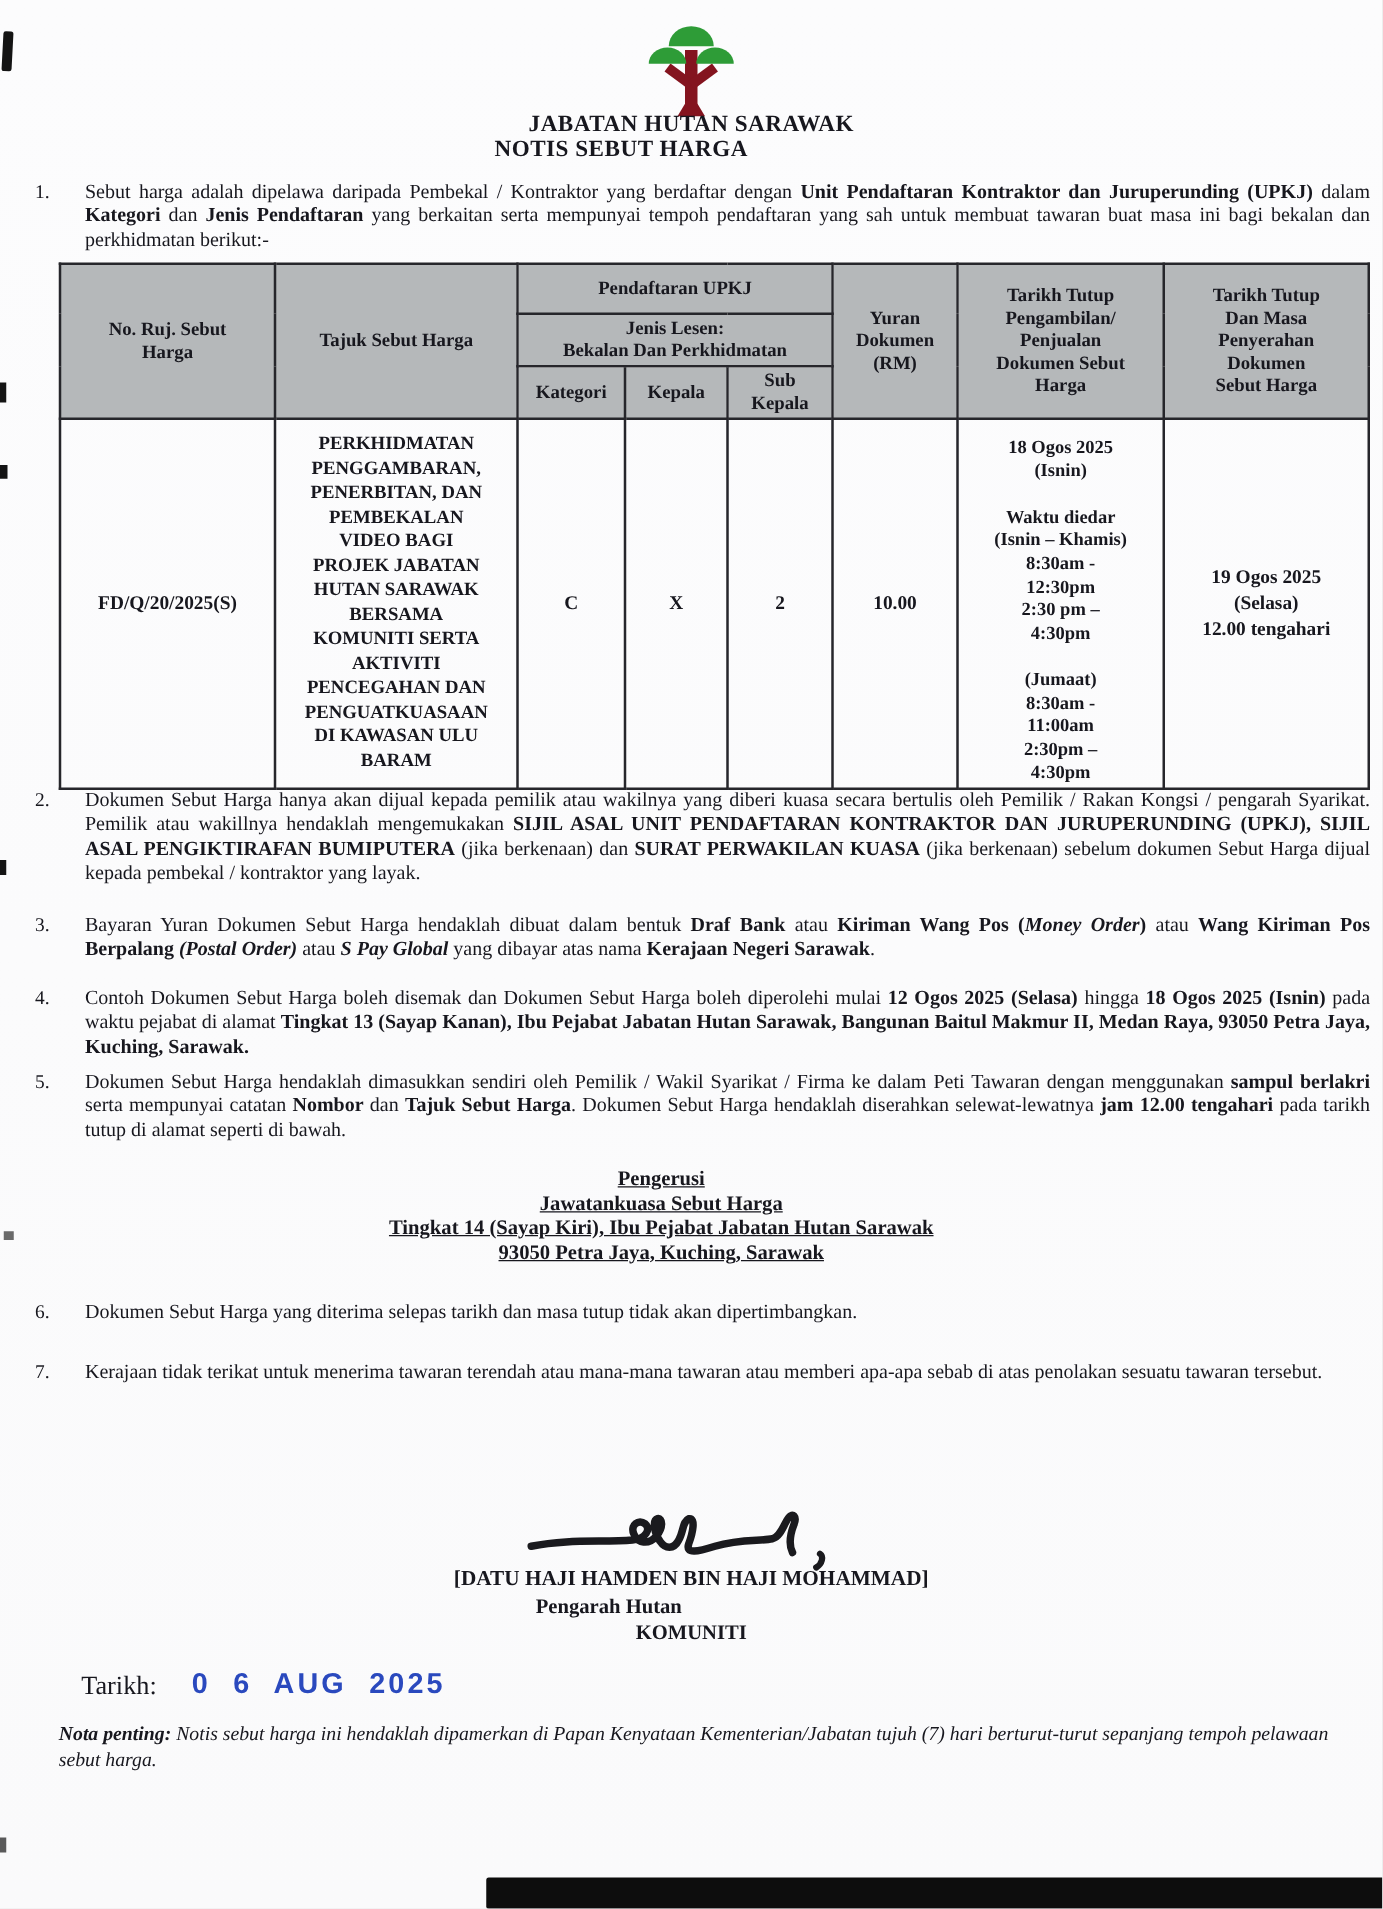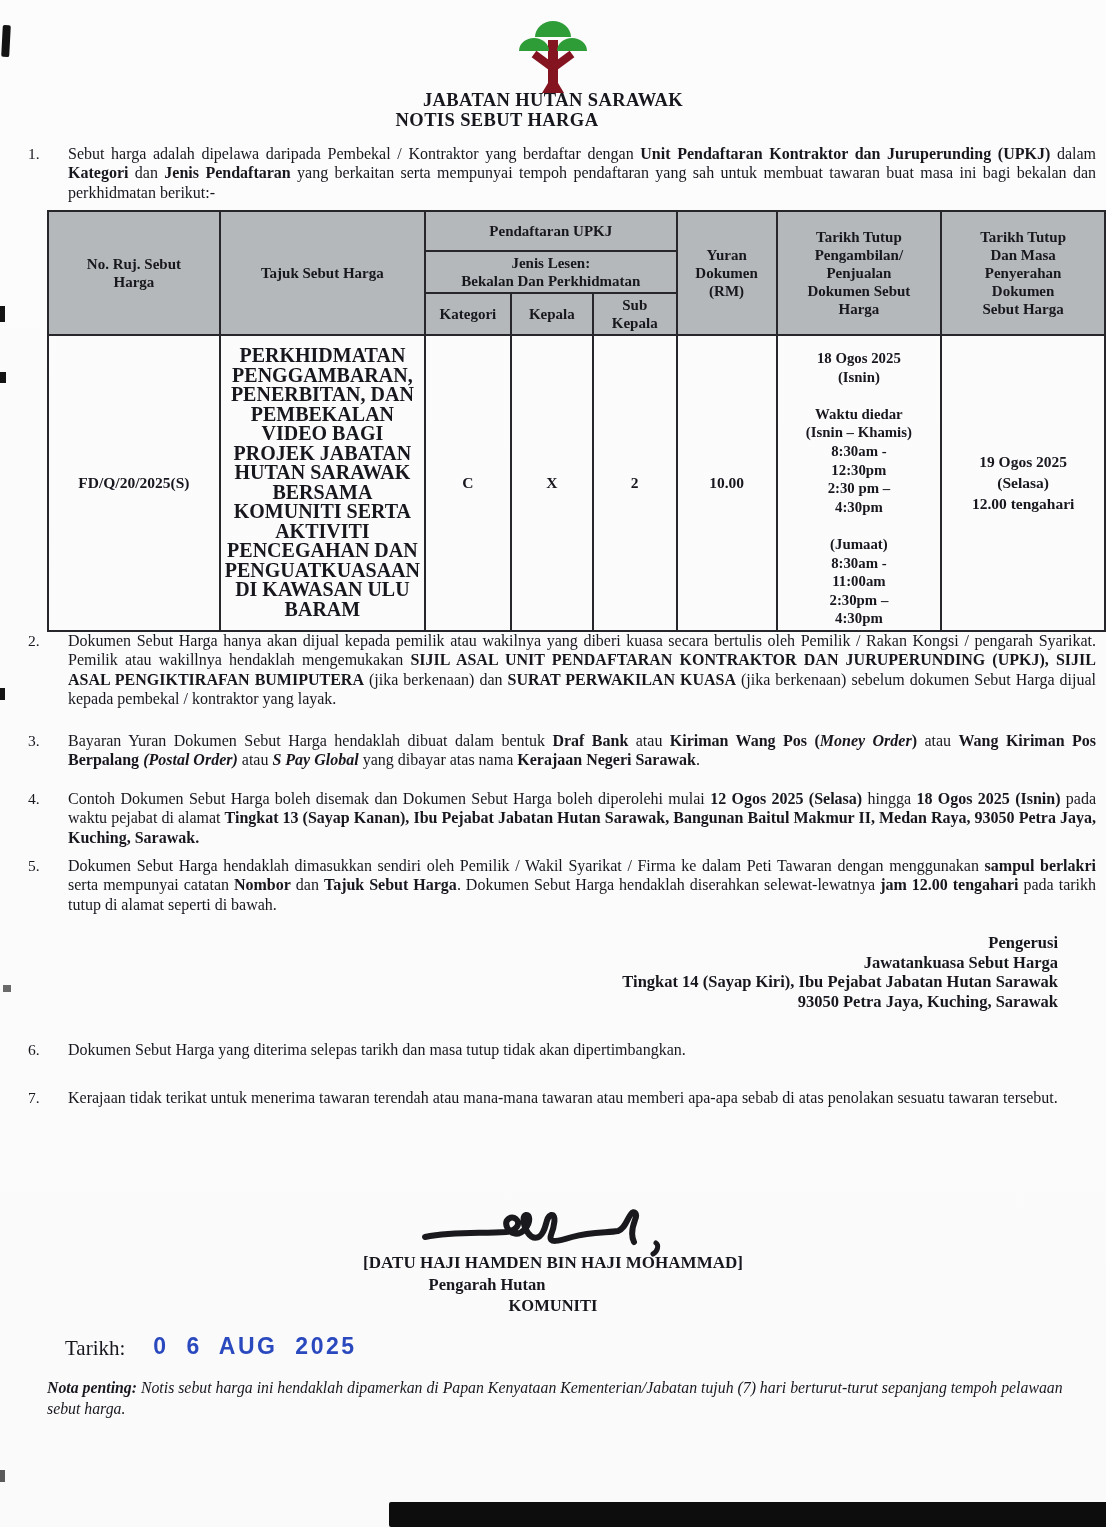--- a/index.html
+++ b/index.html
@@ -31,27 +31,27 @@
 
   
   .qtable{position:absolute;left:47px;top:210px;border-collapse:collapse;table-layout:fixed;}
   .qtable th,.qtable td{
     border:2px solid #26262b;
     font-weight:700;text-align:center;vertical-align:middle;
     padding:2px 4px;overflow:hidden;
   }
   .qtable th{background:#b5b8ba;font-size:15px;line-height:18px;white-space:pre-line;}
   .qtable td{font-size:15.5px;line-height:19.5px;background:transparent;white-space:pre-line;}
-  .qtable .cell-tajuk{font-size:20px;}
+  .qtable .cell-tajuk{font-size:15px;}
   .qtable .cell-waktu{vertical-align:top;padding-top:13px;font-size:14.8px;line-height:18.6px;}
   .qtable .cell-penyerahan{font-size:15.5px;line-height:21px;}
 
   
-  .address{position:absolute;left:0;top:933px;width:1058px;text-align:right;
-    font-weight:700;font-size:16.5px;line-height:19.5px;}
+  .address{position:absolute;left:0;top:933px;width:1058px;text-align:center;
+    font-weight:700;font-size:16.5px;line-height:19.5px;text-decoration:underline;}
 
   
   .motto{position:absolute;left:0;top:1141px;width:1106px;text-align:center;}
   .motto-1{font-weight:700;font-size:17px;letter-spacing:.8px;word-spacing:7px;line-height:22px;}
   .motto-2{font-weight:700;font-style:italic;font-size:17px;letter-spacing:.5px;line-height:24px;}
 
   
   .sig-svg{position:absolute;left:420px;top:1203px;}
   .sig-name{position:absolute;left:0;top:1252px;width:1106px;text-align:center;
     font-weight:700;font-size:17px;line-height:21px;}

